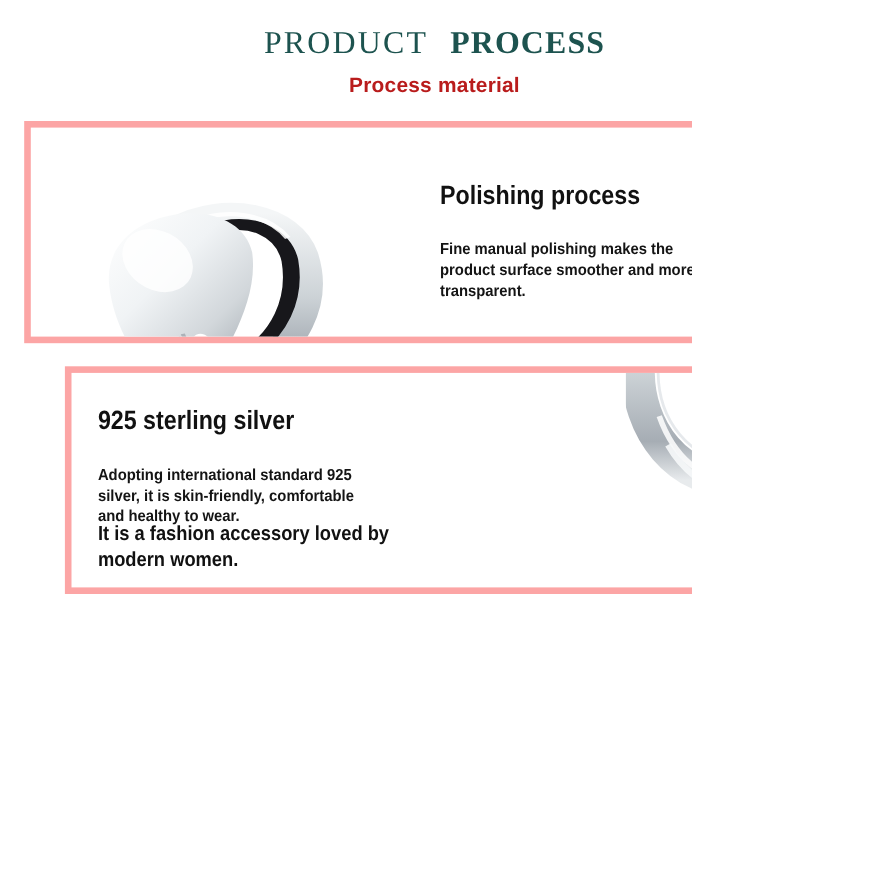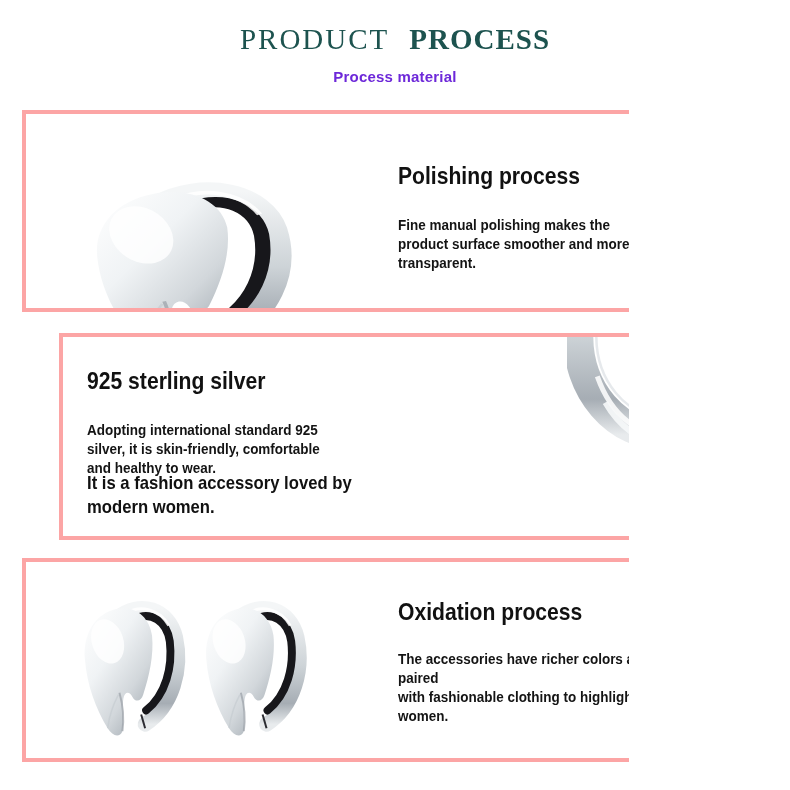--- a/index.html
+++ b/index.html
@@ -5,24 +5,24 @@
   html,body{margin:0;padding:0;background:#ffffff;}
   .page{position:relative;width:629px;height:790px;background:#ffffff;overflow:hidden;
         font-family:"Liberation Sans","DejaVu Sans",sans-serif;}
 
   
   .header{position:absolute;top:24px;left:0;width:790px;text-align:center;}
   .main-title{font-family:"Liberation Serif","DejaVu Serif",serif;color:#1d534f;
               font-size:29px;line-height:1.1;white-space:nowrap;}
   .main-title .w1{font-weight:400;letter-spacing:2px;}
   .main-title .w2{font-weight:700;letter-spacing:1px;margin-left:20px;}
-  .sub-title{margin-top:12px;font-size:15px;font-weight:700;color:#6d28d9;letter-spacing:.2px;}
+  .sub-title{margin-top:12px;font-size:19px;font-weight:700;color:#b91c1c;letter-spacing:.2px;}
 
   
-  .card{position:absolute;left:22px;width:744px;border:4px solid #fca5a5;
+  .card{position:absolute;left:22px;width:744px;border:6px solid #fca5a5;
         background:#ffffff;overflow:hidden;box-sizing:border-box;}
   .card1{top:110px;height:202px;}
   .card2{top:333px;height:207px;margin-left:37px;}
   .card3{top:558px;height:204px;}
 
   .card-title{position:absolute;font-size:24px;font-weight:700;color:#111111;
               transform:scaleX(.88);transform-origin:0 50%;white-space:nowrap;}
   .card-desc{position:absolute;font-size:14.5px;font-weight:700;color:#141414;
              line-height:1.32;white-space:pre-line;transform:scaleX(.93);
              transform-origin:0 0;}
@@ -116,24 +116,14 @@
       <use href="#ringCloseupG"></use>
     </svg>
     <div class="card-title c2-title">925 sterling silver</div>
     <div class="card-desc c2-desc">Adopting international standard 925
 silver, it is skin-friendly, comfortable
 and healthy to wear.</div>
     <div class="card-desc-em c2-desc-em">It is a fashion accessory loved by
 modern women.</div>
   </div>
 
-  <div class="card card3">
-    <svg class="img-abs c3-img" viewBox="0 0 233 150" preserveAspectRatio="none">
-      <use href="#heartEarringG"></use>
-      <use href="#heartEarringG" transform="translate(123,0)"></use>
-    </svg>
-    <div class="card-title c3-title">Oxidation process</div>
-    <div class="card-desc c3-desc">The accessories have richer colors and can be paired
-with fashionable clothing to highlight the charm of
-women.</div>
-  </div>
 
 </div>
 
 </body></html>

